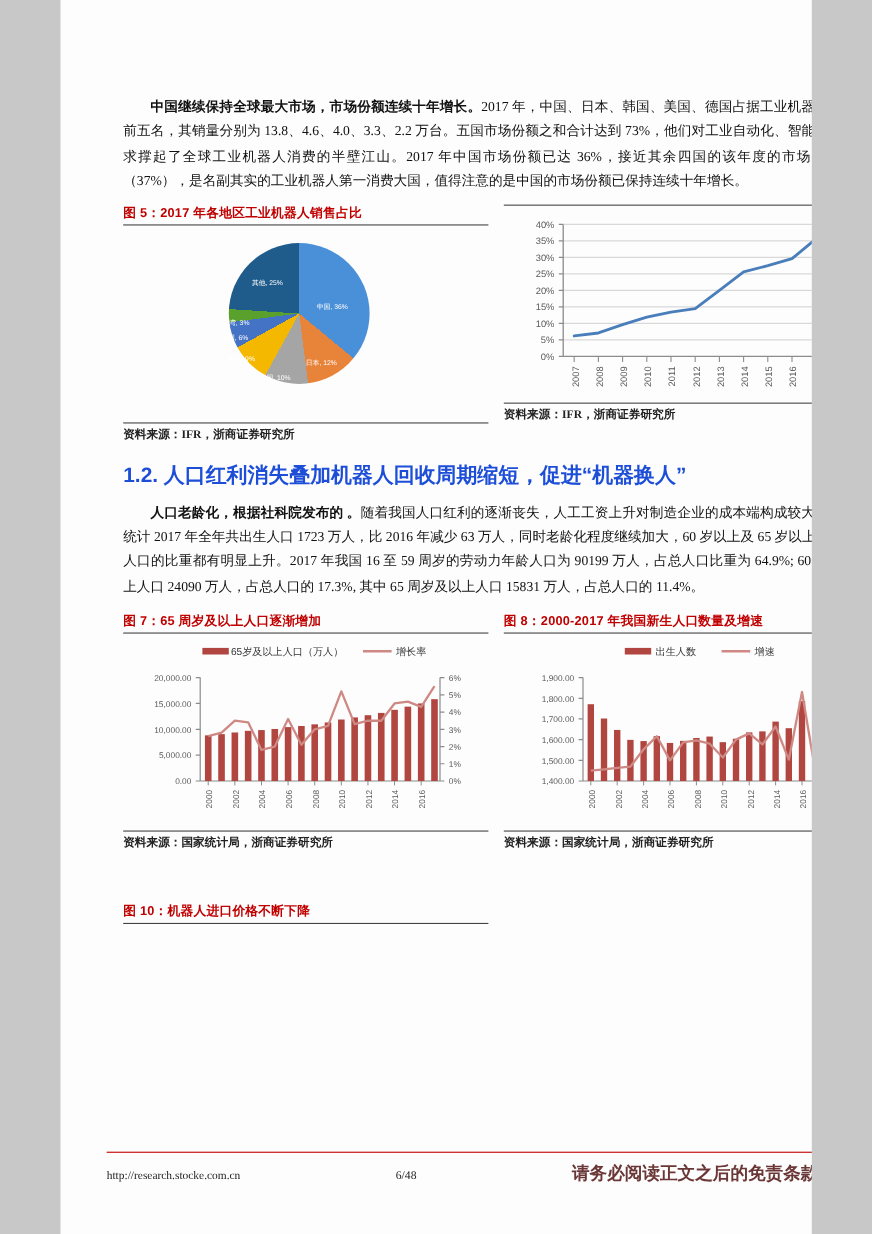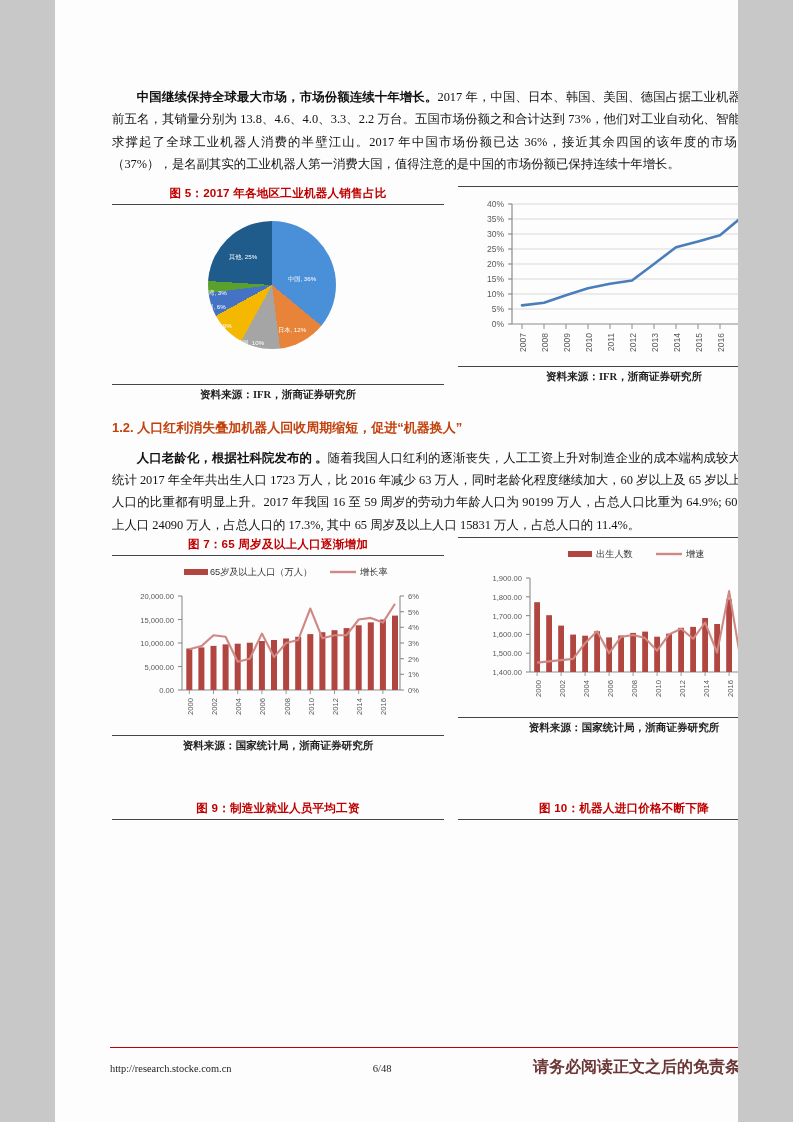--- a/index.html
+++ b/index.html
@@ -26,48 +26,48 @@
     font-family:"Liberation Sans","DejaVu Sans",sans-serif;
     padding-bottom:3px;letter-spacing:.2px;white-space:nowrap;
   }
   .fig-rule{border-top:1.3px solid #444;margin-bottom:4px;}
   .fig-src{
     font-size:10.6px;color:#222;padding-top:3px;border-top:1.3px solid #444;
     font-family:"Liberation Serif","DejaVu Serif",serif;
     font-weight:bold;
   }
   .section-head{
-    color:#c2410c;font-weight:bold;font-size:13px;
+    color:#1d4ed8;font-weight:bold;font-size:19px;
     font-family:"Liberation Sans","DejaVu Sans",sans-serif;
     margin:0;
   }
 
   .fig-row{display:flex;gap:14px;}
-  .fig-col{width:332px;text-align:center;}
+  .fig-col{width:332px;}
   .fig-box{height:175px;position:relative;}
 
   
   .pie-wrap{position:relative;height:175px;}
   .pie{
     position:absolute;left:96px;top:12px;width:128px;height:128px;border-radius:50%;
   }
   .pie-label{
     position:absolute;font-size:6.2px;color:#fff;
     font-family:"Liberation Sans","DejaVu Sans",sans-serif;white-space:nowrap;
   }
 
   
   .chart-svg{display:block;}
   .axis-txt{font-family:"Liberation Sans","DejaVu Sans",sans-serif;font-size:8.5px;fill:#595959;}
   .axis-txt-sm{font-family:"Liberation Sans","DejaVu Sans",sans-serif;font-size:7.6px;fill:#595959;}
   .legend-txt{font-family:"Liberation Sans","DejaVu Sans",sans-serif;font-size:9.2px;fill:#333;}
 
   
   .footer{
-    position:absolute;left:55px;top:1047px;width:679px;
+    position:absolute;left:42px;top:1047px;width:679px;
   }
   .footer-rule{border-top:1.6px solid #c00000;}
   .footer-row{display:flex;justify-content:space-between;align-items:baseline;padding-top:9px;}
   .footer-left{font-size:10.4px;color:#222;font-family:"Liberation Serif","DejaVu Serif",serif;}
   .footer-mid{font-size:10.6px;color:#222;}
   .footer-right{font-size:16px;color:#6b3636;font-weight:bold;}
 </style>
 </head>
 <body>
 
@@ -181,21 +181,21 @@
     </div>
 
     <div style="height:17px"></div>
     <div class="section-head">1.2. 人口红利消失叠加机器人回收周期缩短，促进“机器换人”</div>
 
     <div style="height:10px"></div>
     <p class="body-text">
       <b class="lead">人口老龄化，根据社科院发布的 。</b><span>随着我国人口红利的逐渐丧失，人工工资上升对制造企业的成本端构成较大压力。据统计 2017 年全年共出生人口 1723 万人，比 2016 年减少 63 万人，同时老龄化程度继续加大，60 岁以上及 65 岁以上老人占总人口的比重都有明显上升。2017 年我国 16 至 59 周岁的劳动力年龄人口为 90199 万人，占总人口比重为 64.9%; 60 周岁及以上人口 24090 万人，占总人口的 17.3%, 其中 65 周岁及以上人口 15831 万人，占总人口的 11.4%。</span>
     </p>
 
-    <div class="fig-row" style="margin-top:1px">
+    <div class="fig-row" style="margin-top:13px">
 
       <div class="fig-col">
         <div class="fig-title">图 7：65 周岁及以上人口逐渐增加</div>
         <div class="fig-rule"></div>
         <div class="fig-box">
           <svg class="chart-svg" width="332" height="175" viewBox="0 0 332 175">
 
             <rect x="72" y="9" width="24" height="6" fill="#b1453f"></rect>
             <text class="legend-txt" x="98" y="15">65岁及以上人口（万人）</text>
             <line x1="218" y1="12" x2="244" y2="12" stroke="#cf8984" stroke-width="2.4"></line>
@@ -280,20 +280,21 @@
               <text transform="translate(226,138) rotate(-90)" text-anchor="end">2012</text>
               <text transform="translate(250,138) rotate(-90)" text-anchor="end">2014</text>
               <text transform="translate(274,138) rotate(-90)" text-anchor="end">2016</text>
             </g>
           </svg>
         </div>
         <div class="fig-src">资料来源：国家统计局，浙商证券研究所</div>
       </div>
 
       <div class="fig-col">
+        <div class="fig-title">图 8：2000-2017 年我国新生人口数量及增速</div>
         <div class="fig-rule"></div>
         <div class="fig-box">
           <svg class="chart-svg" width="332" height="175" viewBox="0 0 332 175">
 
             <rect x="110" y="9" width="24" height="6" fill="#b1453f"></rect>
             <text class="legend-txt" x="138" y="15">出生人数</text>
             <line x1="198" y1="12" x2="224" y2="12" stroke="#cf8984" stroke-width="2.4"></line>
             <text class="legend-txt" x="228" y="15">增速</text>
 
             <line x1="72" y1="36" x2="72" y2="130" stroke="#8c8c8c" stroke-width="1.1"></line>
@@ -375,24 +376,20 @@
           </svg>
         </div>
         <div class="fig-src">资料来源：国家统计局，浙商证券研究所</div>
       </div>
     </div>
 
     <div style="height:32px"></div>
 
     <div class="fig-row" style="margin-top:16px">
       <div class="fig-col">
-        <div class="fig-title">图 9：制造业就业人员平均工资</div>
-        <div class="fig-rule"></div>
-      </div>
-      <div class="fig-col">
         <div class="fig-title">图 10：机器人进口价格不断下降</div>
         <div class="fig-rule"></div>
       </div>
     </div>
 
   </div>
 
   <div class="footer">
     <div class="footer-rule"></div>
     <div class="footer-row">

